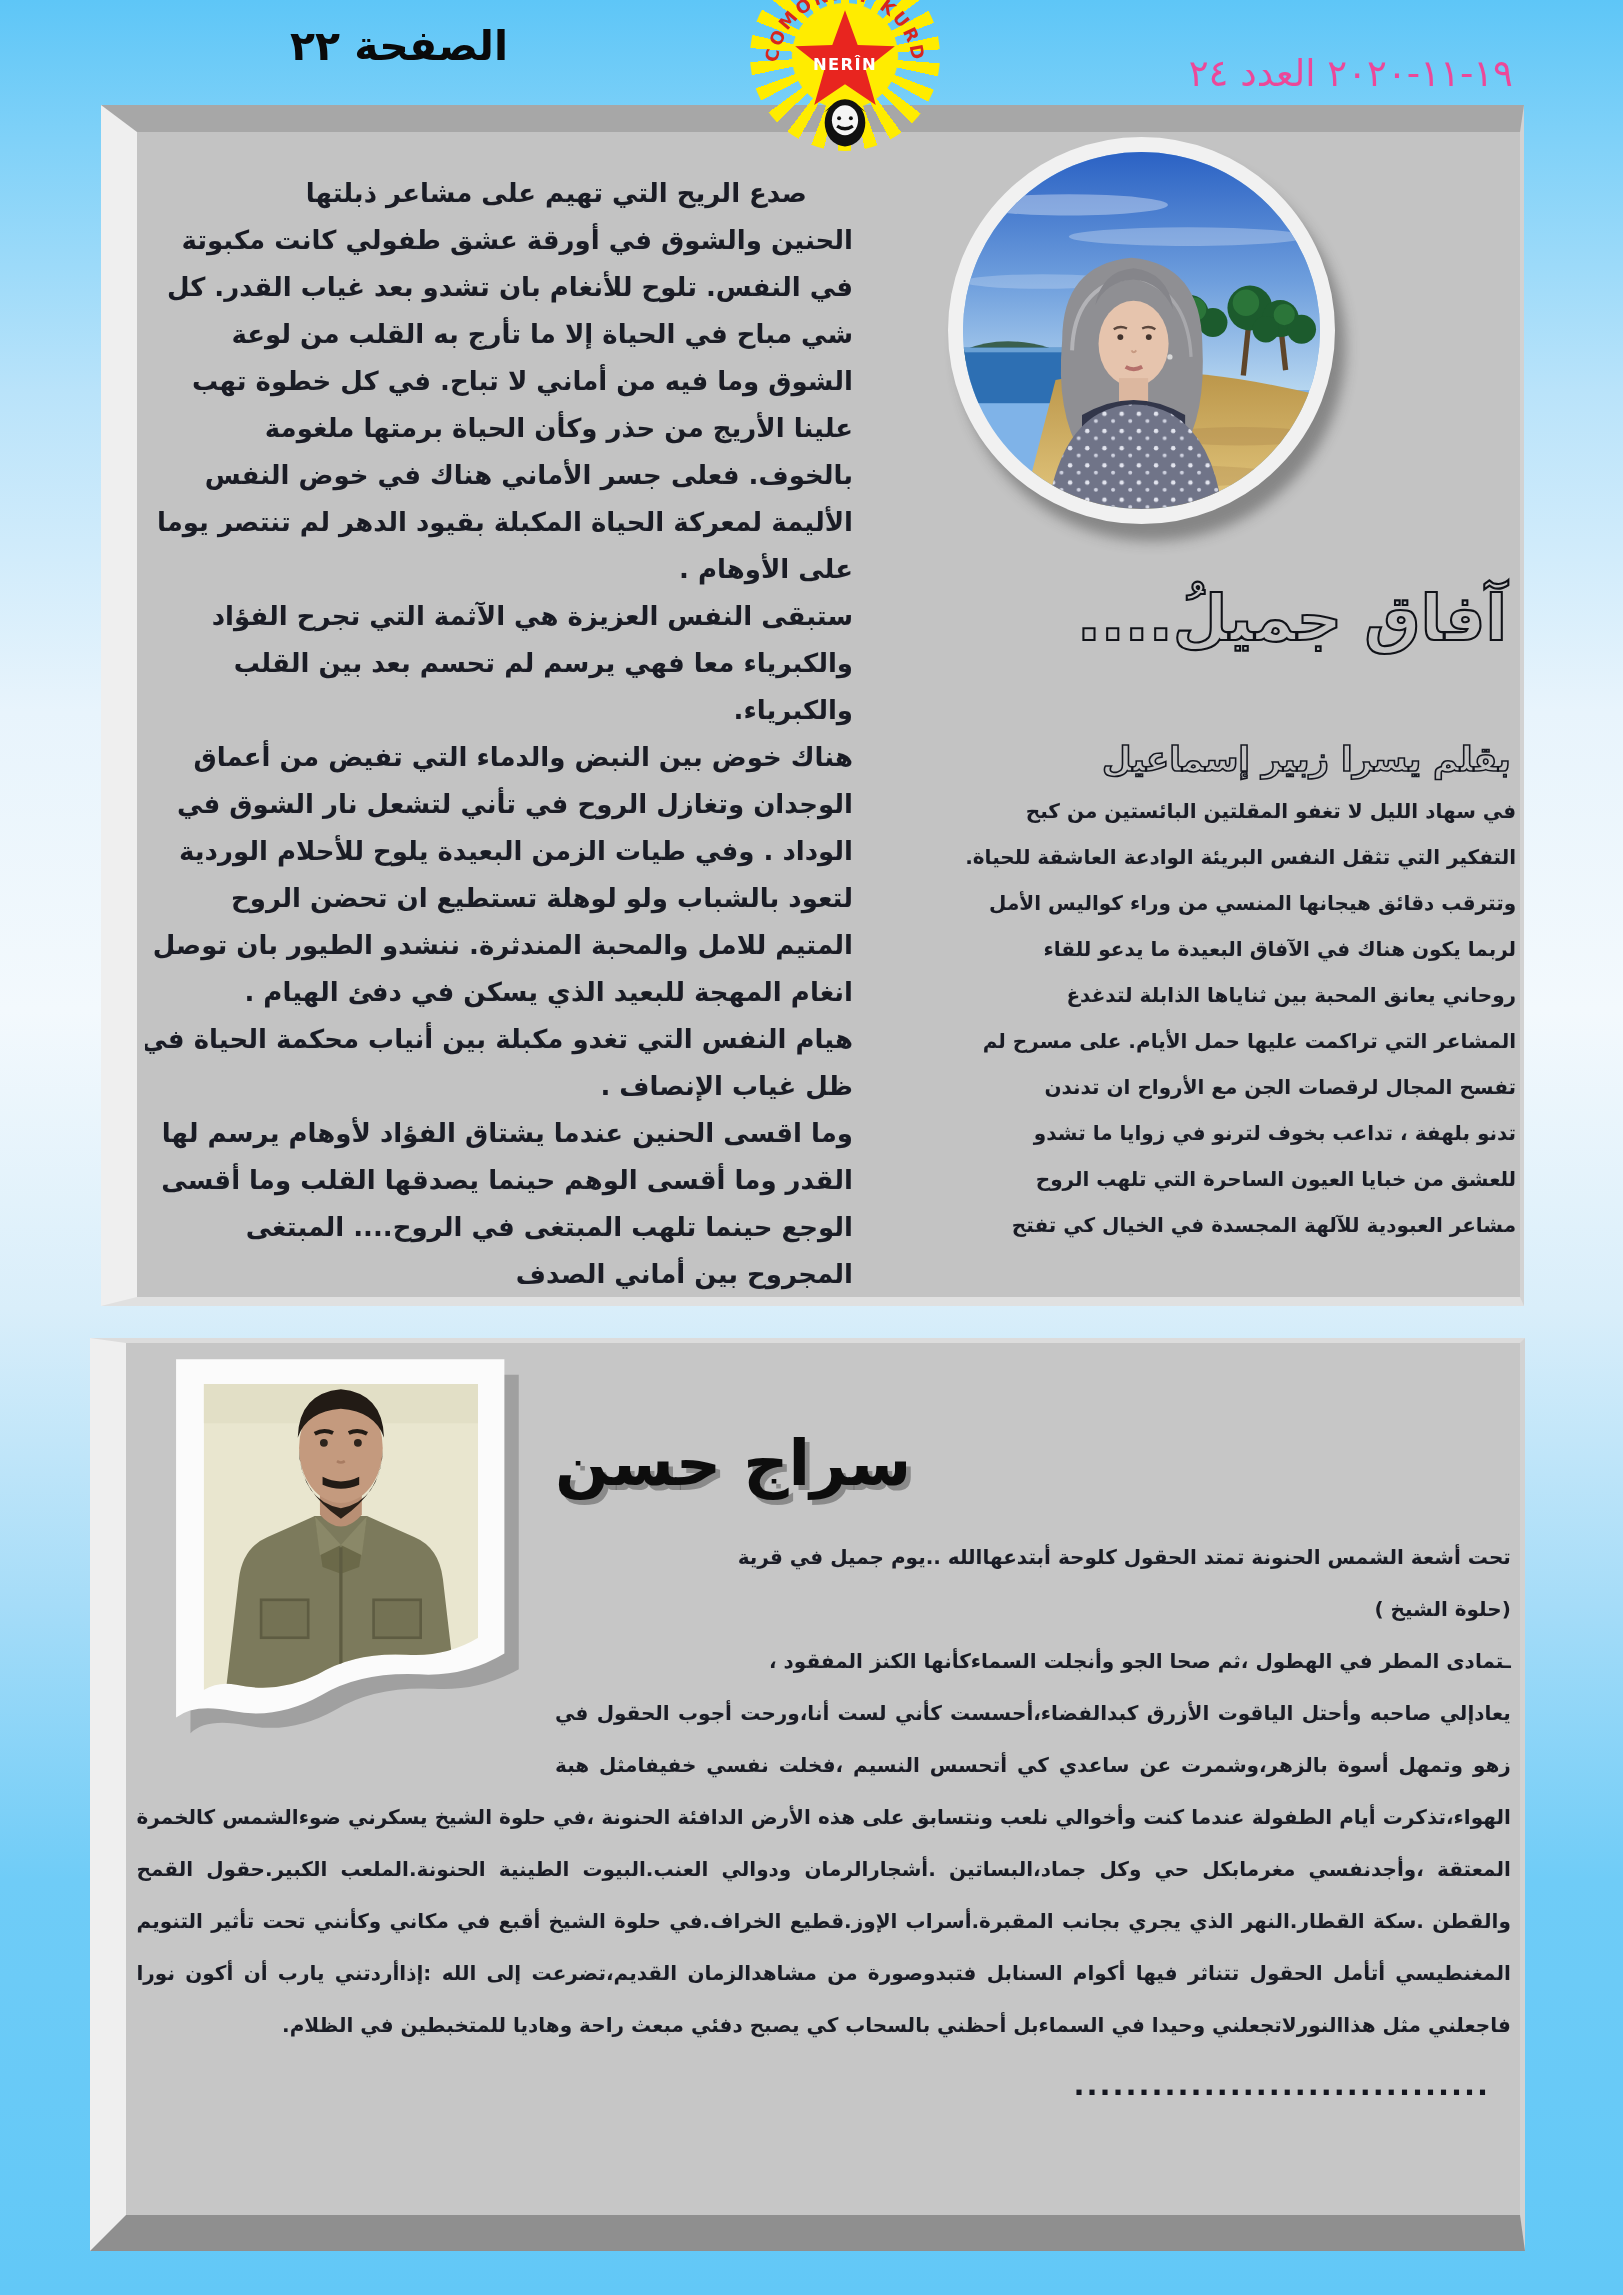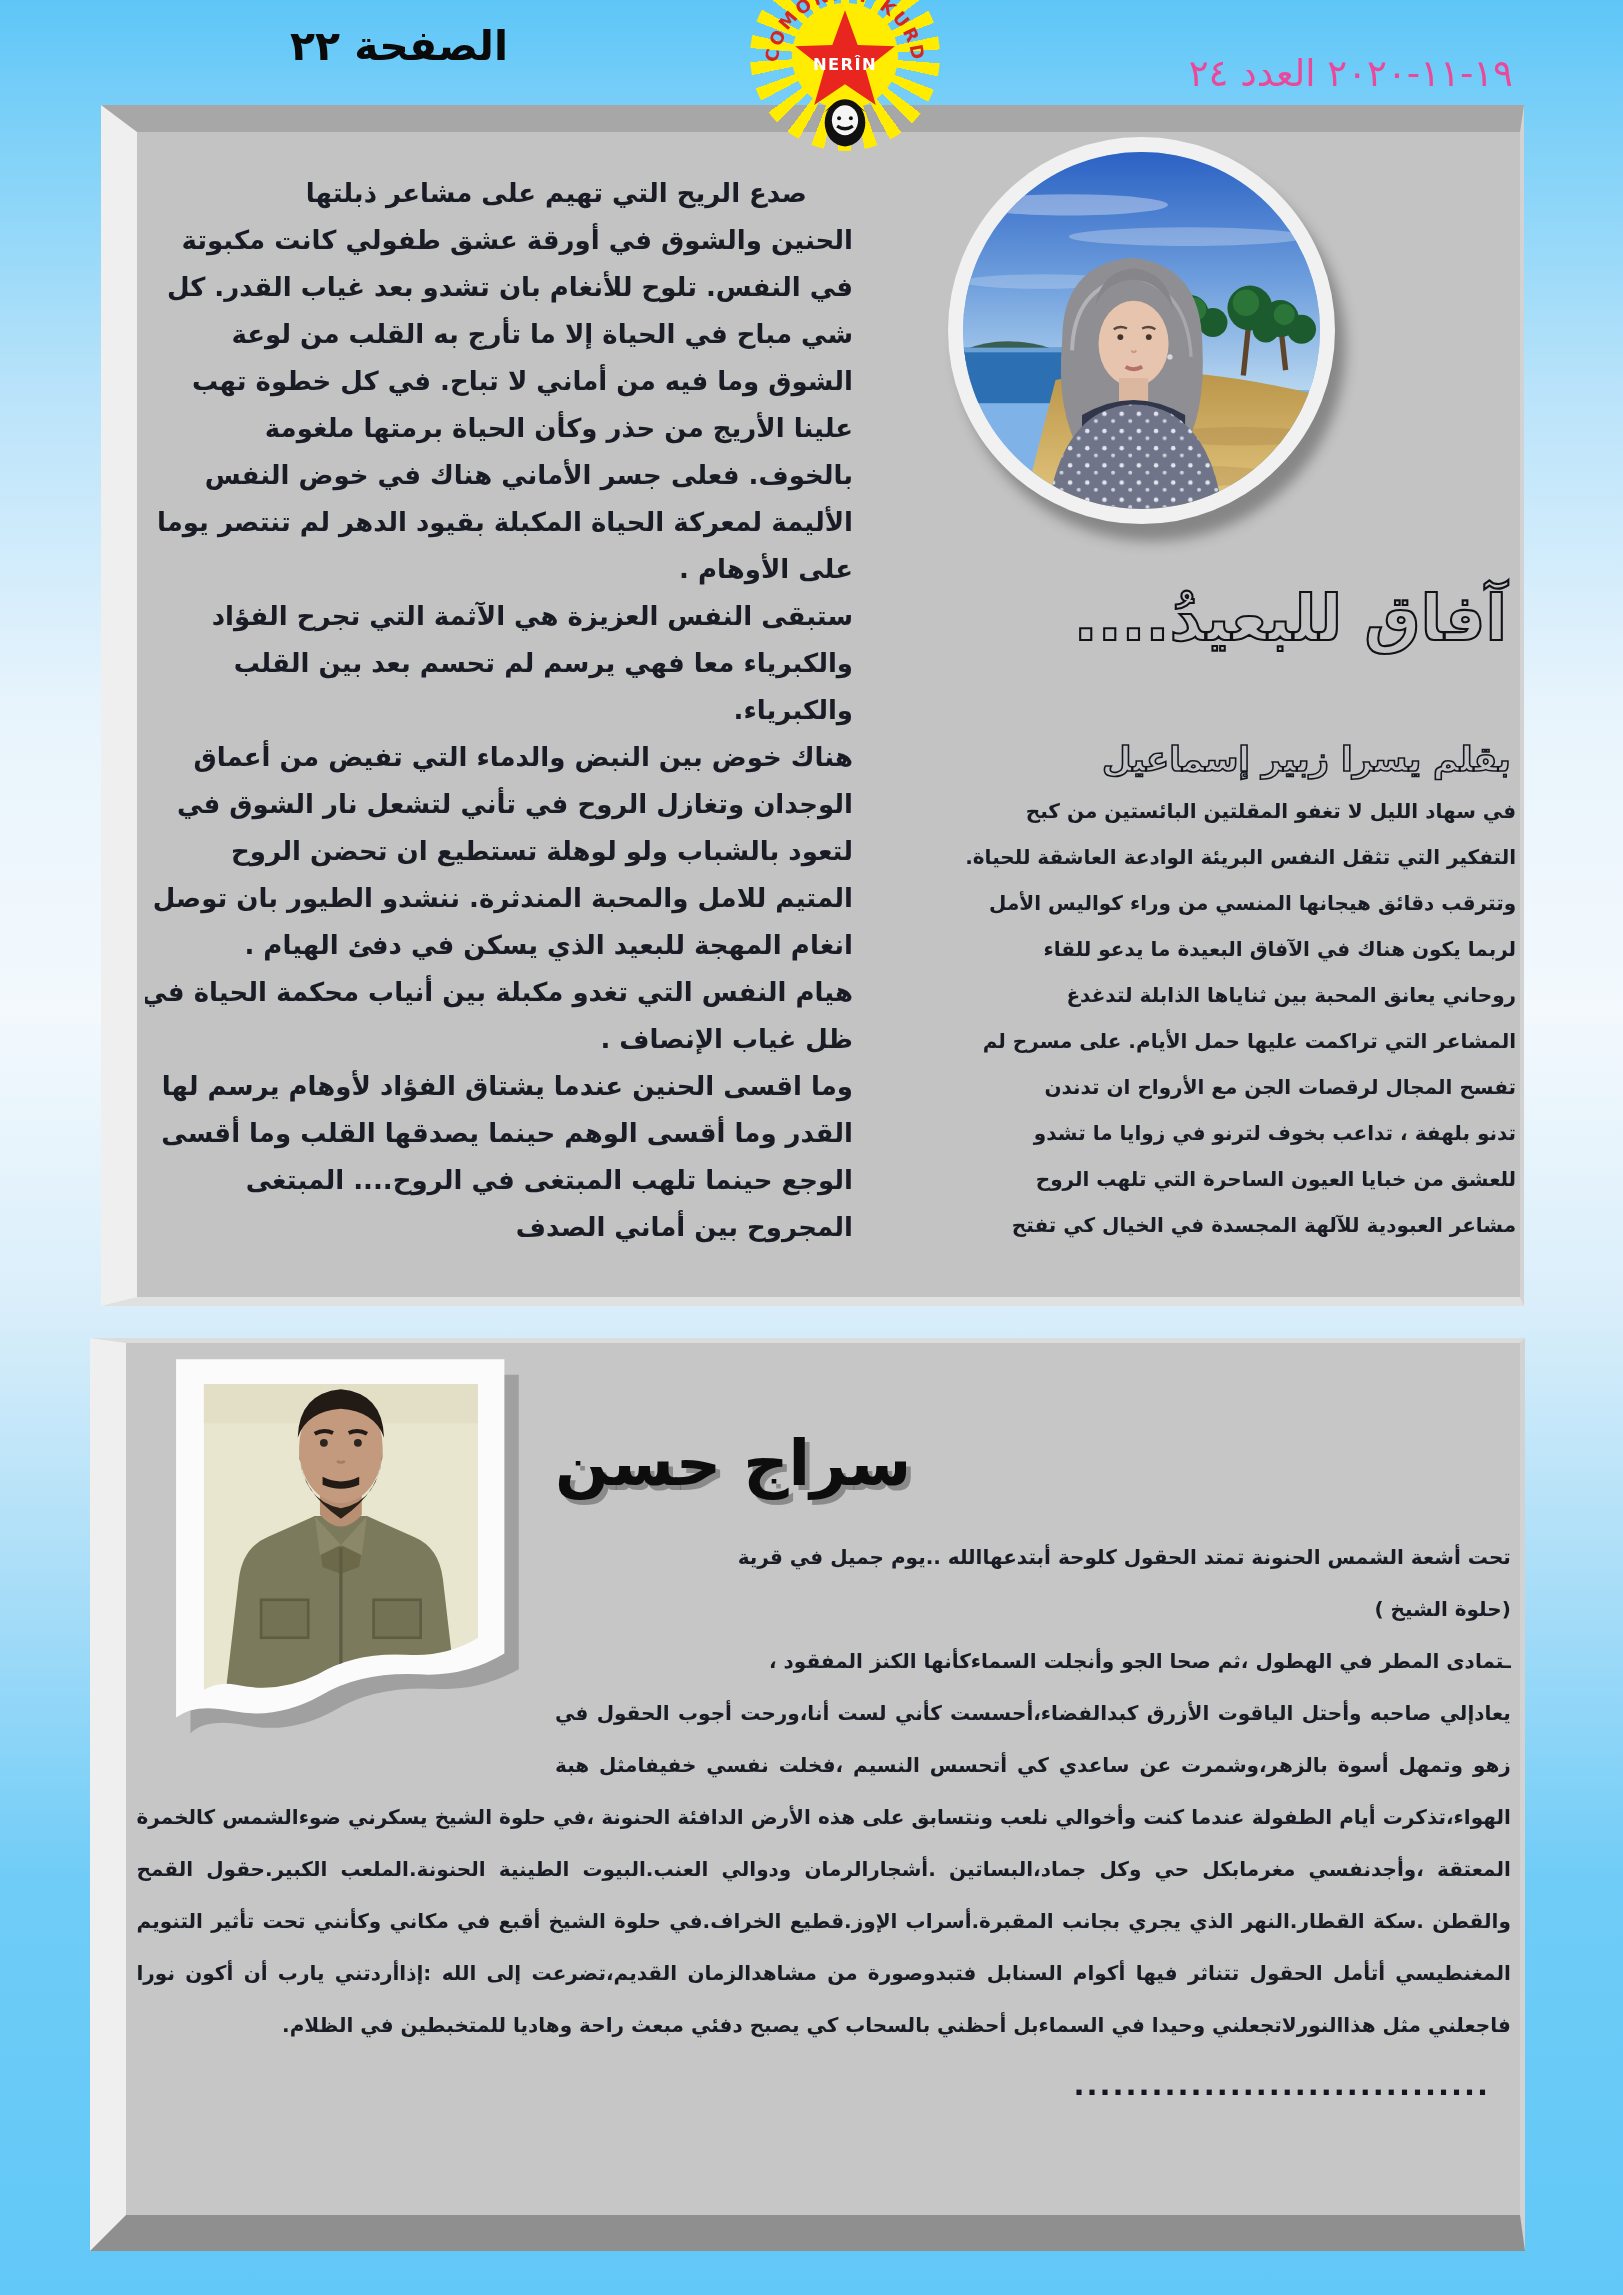--- a/index.html
+++ b/index.html
@@ -167,21 +167,21 @@
           <path d="M246,325 Q258,332 271,325" stroke="#b5706b" stroke-width="6" fill="none"></path>
           <circle cx="313" cy="310" r="4" fill="#d8d8d8"></circle>
           <rect x="236" y="342" width="44" height="42" fill="#dcb79f"></rect>
           <path d="M180,398 Q258,352 336,398 L336,425 L180,425 Z" fill="#32364a"></path>
           <path d="M128,540 Q145,430 205,396 Q258,368 315,396 Q378,434 392,540 Z" fill="#707488"></path>
           <path d="M128,540 Q145,430 205,396 Q258,368 315,396 Q378,434 392,540 Z" fill="url(#dots)"></path>
         </g>
       </svg>
     </div>
 
-    <div class="a1-title hollow hollow-thick">آفاق للبعيدُ....</div>
+    <div class="a1-title hollow hollow-thick">آفاق جميلُ....</div>
     <div class="a1-byline hollow">بقلم يسرا زبير إسماعيل</div>
 
     <div class="col a1-col-right">
         <div class="tline">في سهاد الليل لا تغفو المقلتين البائستين من كبح</div>
         <div class="tline">التفكير التي تثقل النفس البريئة الوادعة العاشقة للحياة.</div>
         <div class="tline">وتترقب دقائق هيجانها المنسي من وراء كواليس الأمل</div>
         <div class="tline">لربما يكون هناك في الآفاق البعيدة ما يدعو للقاء</div>
         <div class="tline">روحاني يعانق المحبة بين ثناياها الذابلة لتدغدغ</div>
         <div class="tline">المشاعر التي تراكمت عليها حمل الأيام. على مسرح لم</div>
         <div class="tline">تفسح المجال لرقصات الجن مع الأرواح ان تدندن</div>
@@ -198,20 +198,21 @@
         <div class="tline">الشوق وما فيه من أماني لا تباح. في كل خطوة تهب</div>
         <div class="tline">علينا الأريج من حذر وكأن الحياة برمتها ملغومة</div>
         <div class="tline">بالخوف. فعلى جسر الأماني هناك في خوض النفس</div>
         <div class="tline">الأليمة لمعركة الحياة المكبلة بقيود الدهر لم تنتصر يوما</div>
         <div class="tline">على الأوهام .</div>
         <div class="tline">ستبقى النفس العزيزة هي الآثمة التي تجرح الفؤاد</div>
         <div class="tline">والكبرياء معا فهي يرسم لم تحسم بعد بين القلب</div>
         <div class="tline">والكبرياء.</div>
         <div class="tline">هناك خوض بين النبض والدماء التي تفيض من أعماق</div>
         <div class="tline">الوجدان وتغازل الروح في تأني لتشعل نار الشوق في</div>
+        <div class="tline">الوداد . وفي طيات الزمن البعيدة يلوح للأحلام الوردية</div>
         <div class="tline">لتعود بالشباب ولو لوهلة تستطيع ان تحضن الروح</div>
         <div class="tline">المتيم للامل والمحبة المندثرة. ننشدو الطيور بان توصل</div>
         <div class="tline">انغام المهجة للبعيد الذي يسكن في دفئ الهيام .</div>
         <div class="tline">هيام النفس التي تغدو مكبلة بين أنياب محكمة الحياة في</div>
         <div class="tline">ظل غياب الإنصاف .</div>
         <div class="tline">وما اقسى الحنين عندما يشتاق الفؤاد لأوهام يرسم لها</div>
         <div class="tline">القدر وما أقسى الوهم حينما يصدقها القلب وما أقسى</div>
         <div class="tline">الوجع حينما تلهب المبتغى في الروح.... المبتغى</div>
         <div class="tline">المجروح بين أماني الصدف</div>
       </div>

